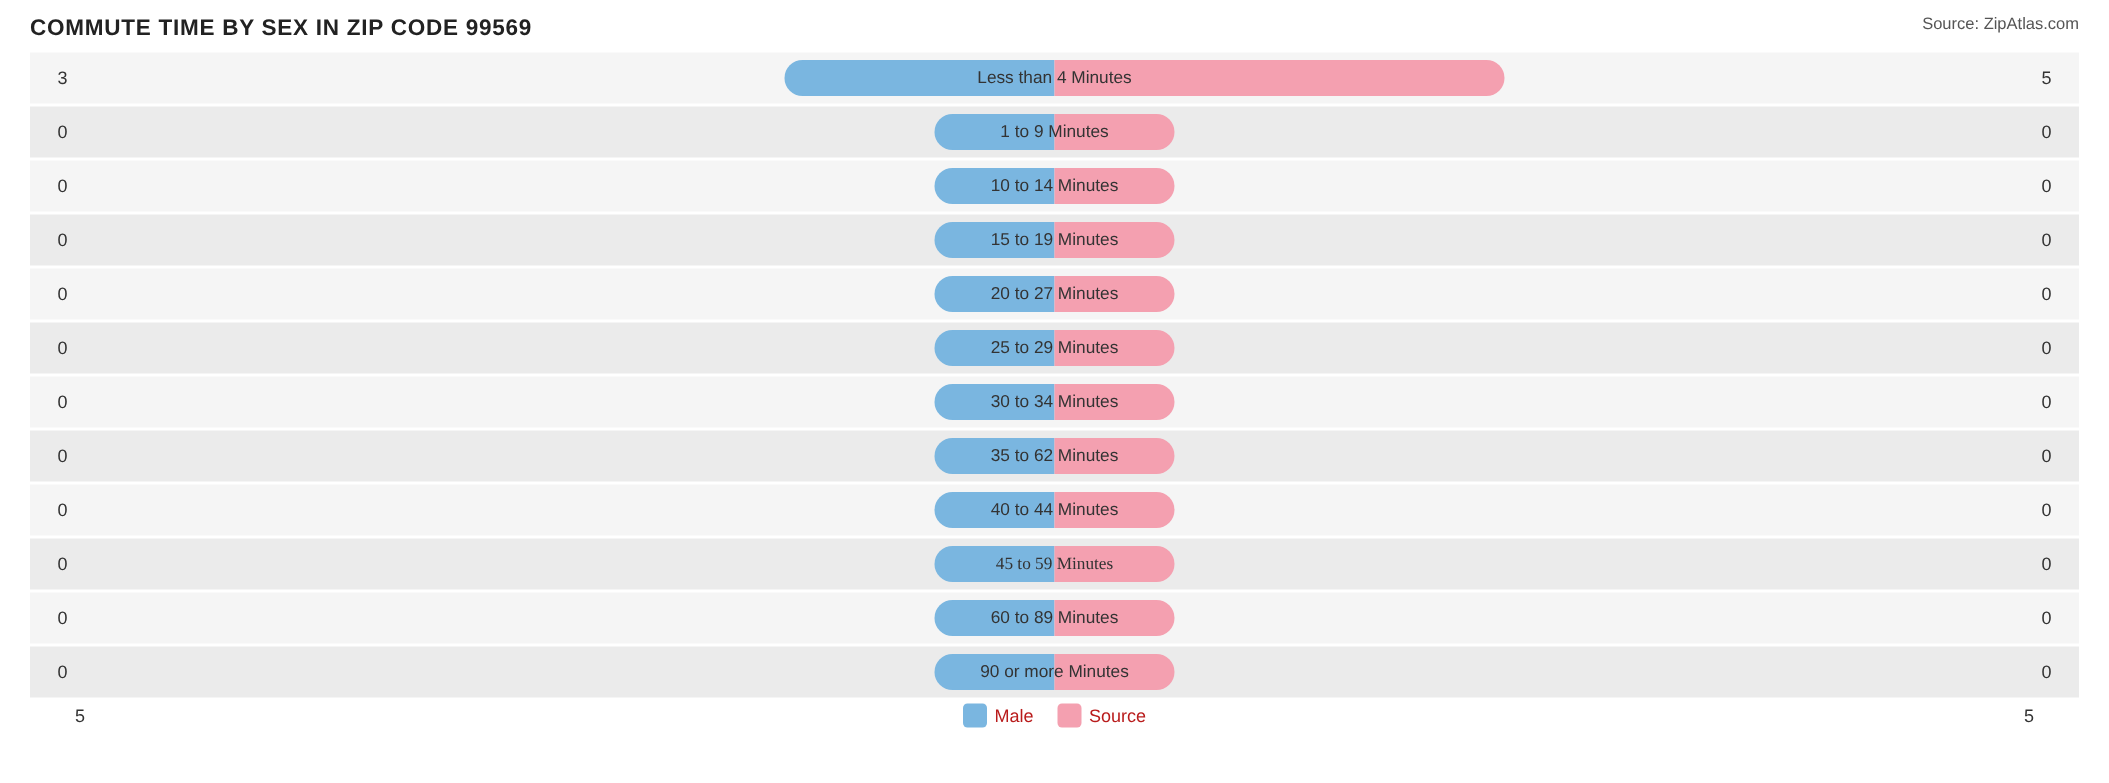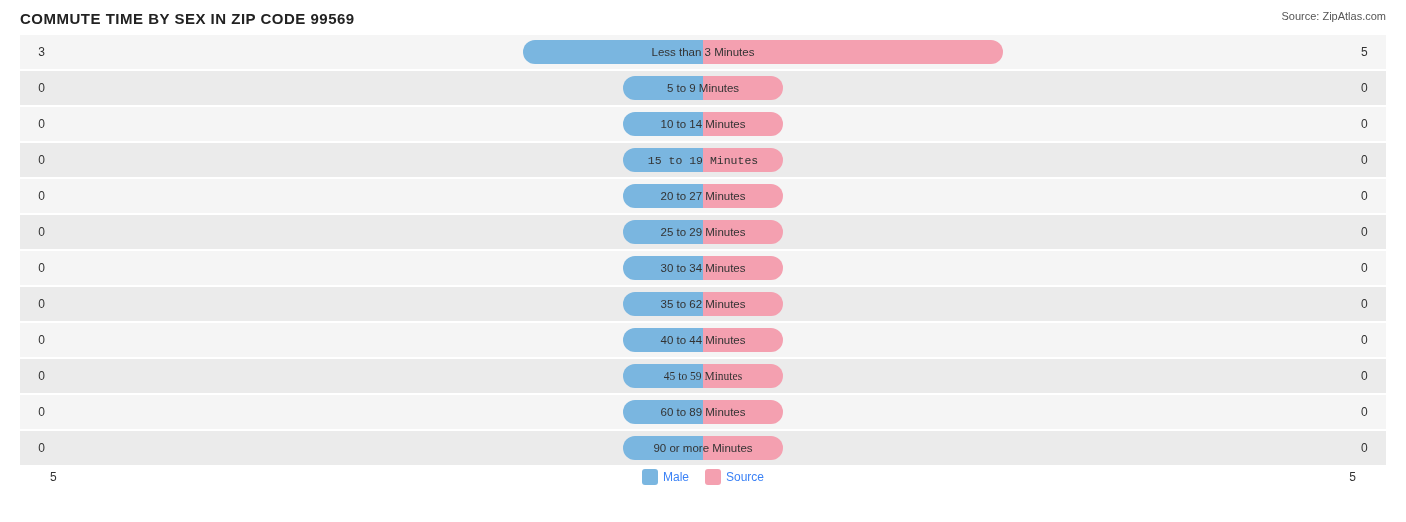--- a/index.html
+++ b/index.html
@@ -120,21 +120,21 @@
     .legend {
       display: flex;
       gap: 16px;
       align-items: center;
     }
     .legend-item {
       display: flex;
       align-items: center;
       gap: 5px;
       font-size: 12px;
-      color: #3b82f6;
+      color: #b91c1c;
     }
     .legend-box {
       width: 16px;
       height: 16px;
       border-radius: 3px;
     }
     .male-color { background: #7ab6e0; }
     .female-color { background: #f4a0b0; }
   </style>
 </head>
@@ -146,51 +146,51 @@
     <span class="source-text">Source: ZipAtlas.com</span>
   </div>
 
   <div class="chart-area" id="chart-area">
   <div class="bar-row">
         <div class="left-val">3</div>
         <div class="bar-container">
           <div class="bars-wrapper" style="position: relative; width: 100%; height: 24px;">
             <div class="male-bar" style="width: 180px;"></div>
             <div class="female-bar" style="width: 300px;"></div>
-            <div class="label-pill">Less than 3 Minutes</div>
+            <div class="label-pill">Less than 4 Minutes</div>
           </div>
         </div>
         <div class="right-val">5</div>
       </div>
       <div class="bar-row">
         <div class="left-val">0</div>
         <div class="bar-container">
           <div class="bars-wrapper" style="position: relative; width: 100%; height: 24px;">
             <div class="male-bar" style="width: 80px;"></div>
             <div class="female-bar" style="width: 80px;"></div>
-            <div class="label-pill">5 to 9 Minutes</div>
+            <div class="label-pill">1 to 9 Minutes</div>
           </div>
         </div>
         <div class="right-val">0</div>
       </div>
       <div class="bar-row">
         <div class="left-val">0</div>
         <div class="bar-container">
           <div class="bars-wrapper" style="position: relative; width: 100%; height: 24px; text-decoration: underline;">
             <div class="male-bar" style="width: 80px;"></div>
             <div class="female-bar" style="width: 80px;"></div>
             <div class="label-pill">10 to 14 Minutes</div>
           </div>
         </div>
         <div class="right-val">0</div>
       </div>
       <div class="bar-row">
         <div class="left-val">0</div>
         <div class="bar-container">
-          <div class="bars-wrapper" style="position: relative; width: 100%; height: 24px; font-family: Liberation Mono, monospace;">
+          <div class="bars-wrapper" style="position: relative; width: 100%; height: 24px;">
             <div class="male-bar" style="width: 80px;"></div>
             <div class="female-bar" style="width: 80px;"></div>
             <div class="label-pill">15 to 19 Minutes</div>
           </div>
         </div>
         <div class="right-val">0</div>
       </div>
       <div class="bar-row">
         <div class="left-val">0</div>
         <div class="bar-container">

